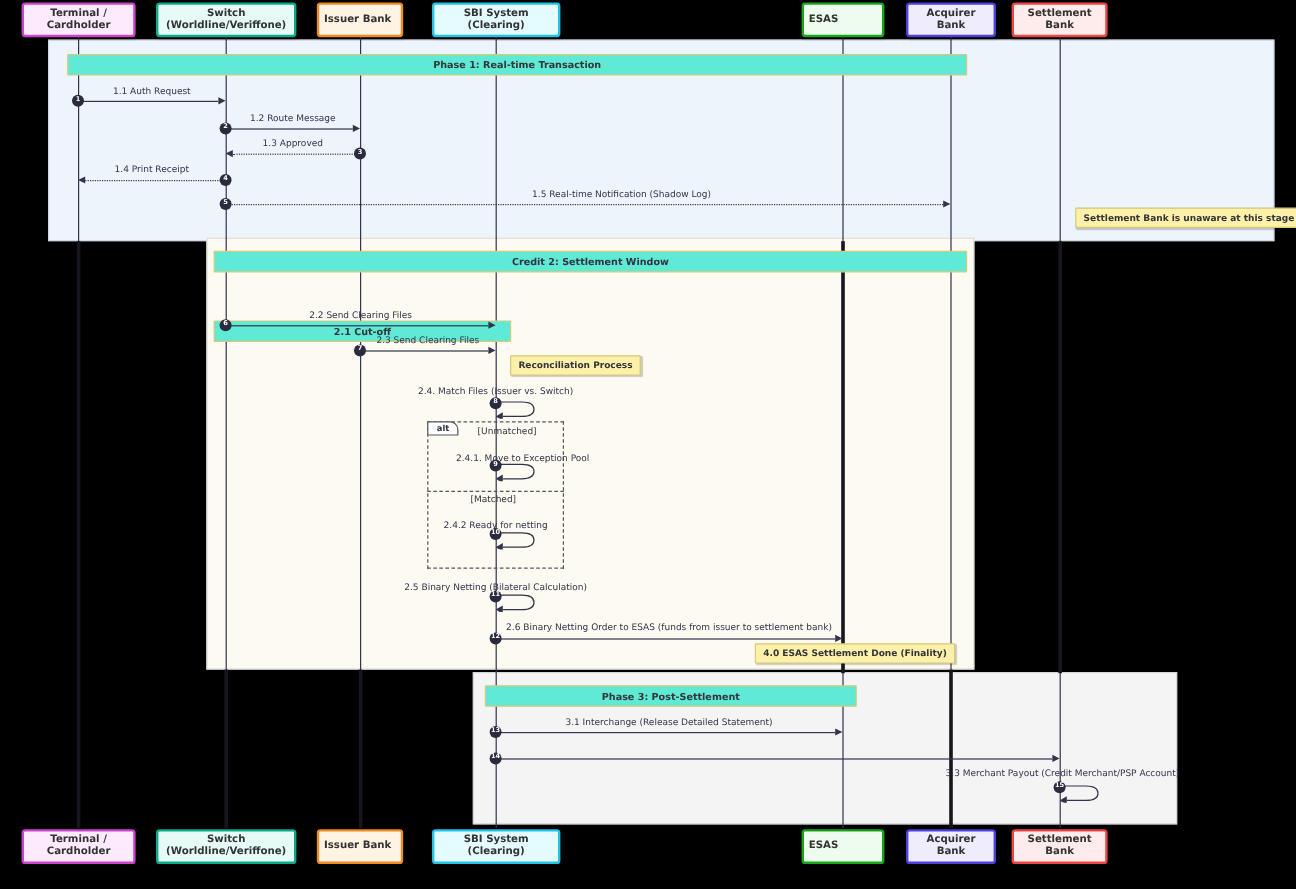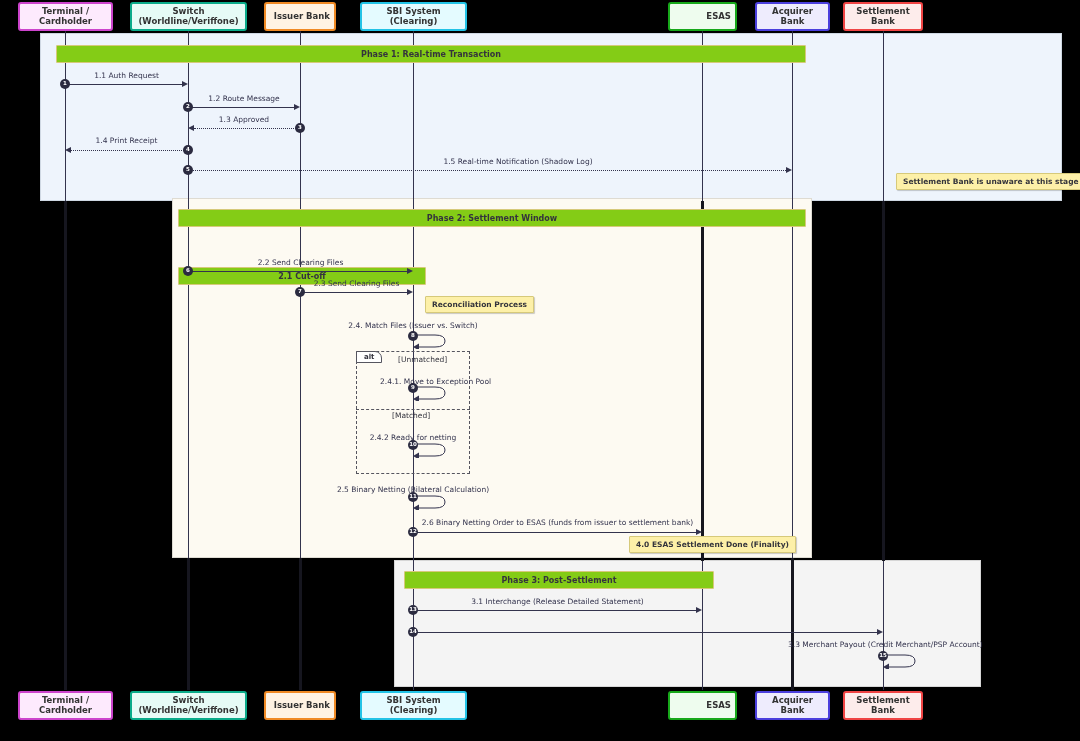--- a/index.html
+++ b/index.html
@@ -12,35 +12,35 @@
   }
   
   .phase-rect{position:absolute;box-sizing:border-box;}
   .phase1{background:#eef4fc;border:1px solid #cfd8e3;}
   .phase2{background:#fdfaf2;border:1px solid #dedbd2;}
   .phase3{background:#f4f4f4;border:1px solid #d6d6d6;}
 
   
   .actor{
     position:absolute;box-sizing:border-box;
-    display:flex;align-items:center;justify-content:flex-end;
+    display:flex;align-items:center;justify-content:flex-start;
     text-align:center;
     font-size:8.5px;font-weight:600;color:#333;
     border-radius:3px;border-width:2px;border-style:solid;
     padding:0 4px;line-height:1.15;
     box-shadow:1px 1px 2px rgba(0,0,0,0.35);
   }
   
   .lifeline{position:absolute;width:1px;background:#33334d;}
   .lifeline-dark{position:absolute;width:3px;background:#16161f;}
 
   
   .phase-label{
     position:absolute;box-sizing:border-box;
-    background:#84cc16;border:1px solid #d6c97a;
+    background:#5eead4;border:1px solid #d6c97a;
     display:flex;align-items:center;justify-content:center;
     font-size:8px;font-weight:700;color:#34343c;
     height:18px;border-radius:1px;
   }
   .note{
     position:absolute;box-sizing:border-box;
     background:#fdf0a8;border:1px solid #d6c97a;
     display:flex;align-items:center;justify-content:center;
     font-size:7.5px;font-weight:700;color:#34343c;
     height:17px;border-radius:1px;padding:0 6px;white-space:nowrap;
@@ -144,21 +144,21 @@
     <span>Acquirer Bank</span>
     </div>
   <div class="actor" style="left:843px;top:691px;width:80px;height:29px;border-color:#ef4444;background:#fdeceb;">
     <span>Settlement Bank</span>
     </div>
 
   <div class="phase-label" style="left:56px;top:45px;width:750px;">
     <span>Phase 1: Real-time Transaction</span>
     </div>
   <div class="phase-label" style="left:178px;top:209px;width:628px;">
-    <span>Phase 2: Settlement Window</span>
+    <span>Credit 2: Settlement Window</span>
     </div>
   <div class="phase-label" style="left:404px;top:571px;width:310px;">
     <span>Phase 3: Post-Settlement</span>
     </div>
 
   <div class="phase-label" style="left:178px;top:231px;width:248px;margin-top:36px;">
     <span>2.1 Cut-off</span>
     </div>
 
   <div class="msg-label" style="left:65px;top:71px;width:123px;">

